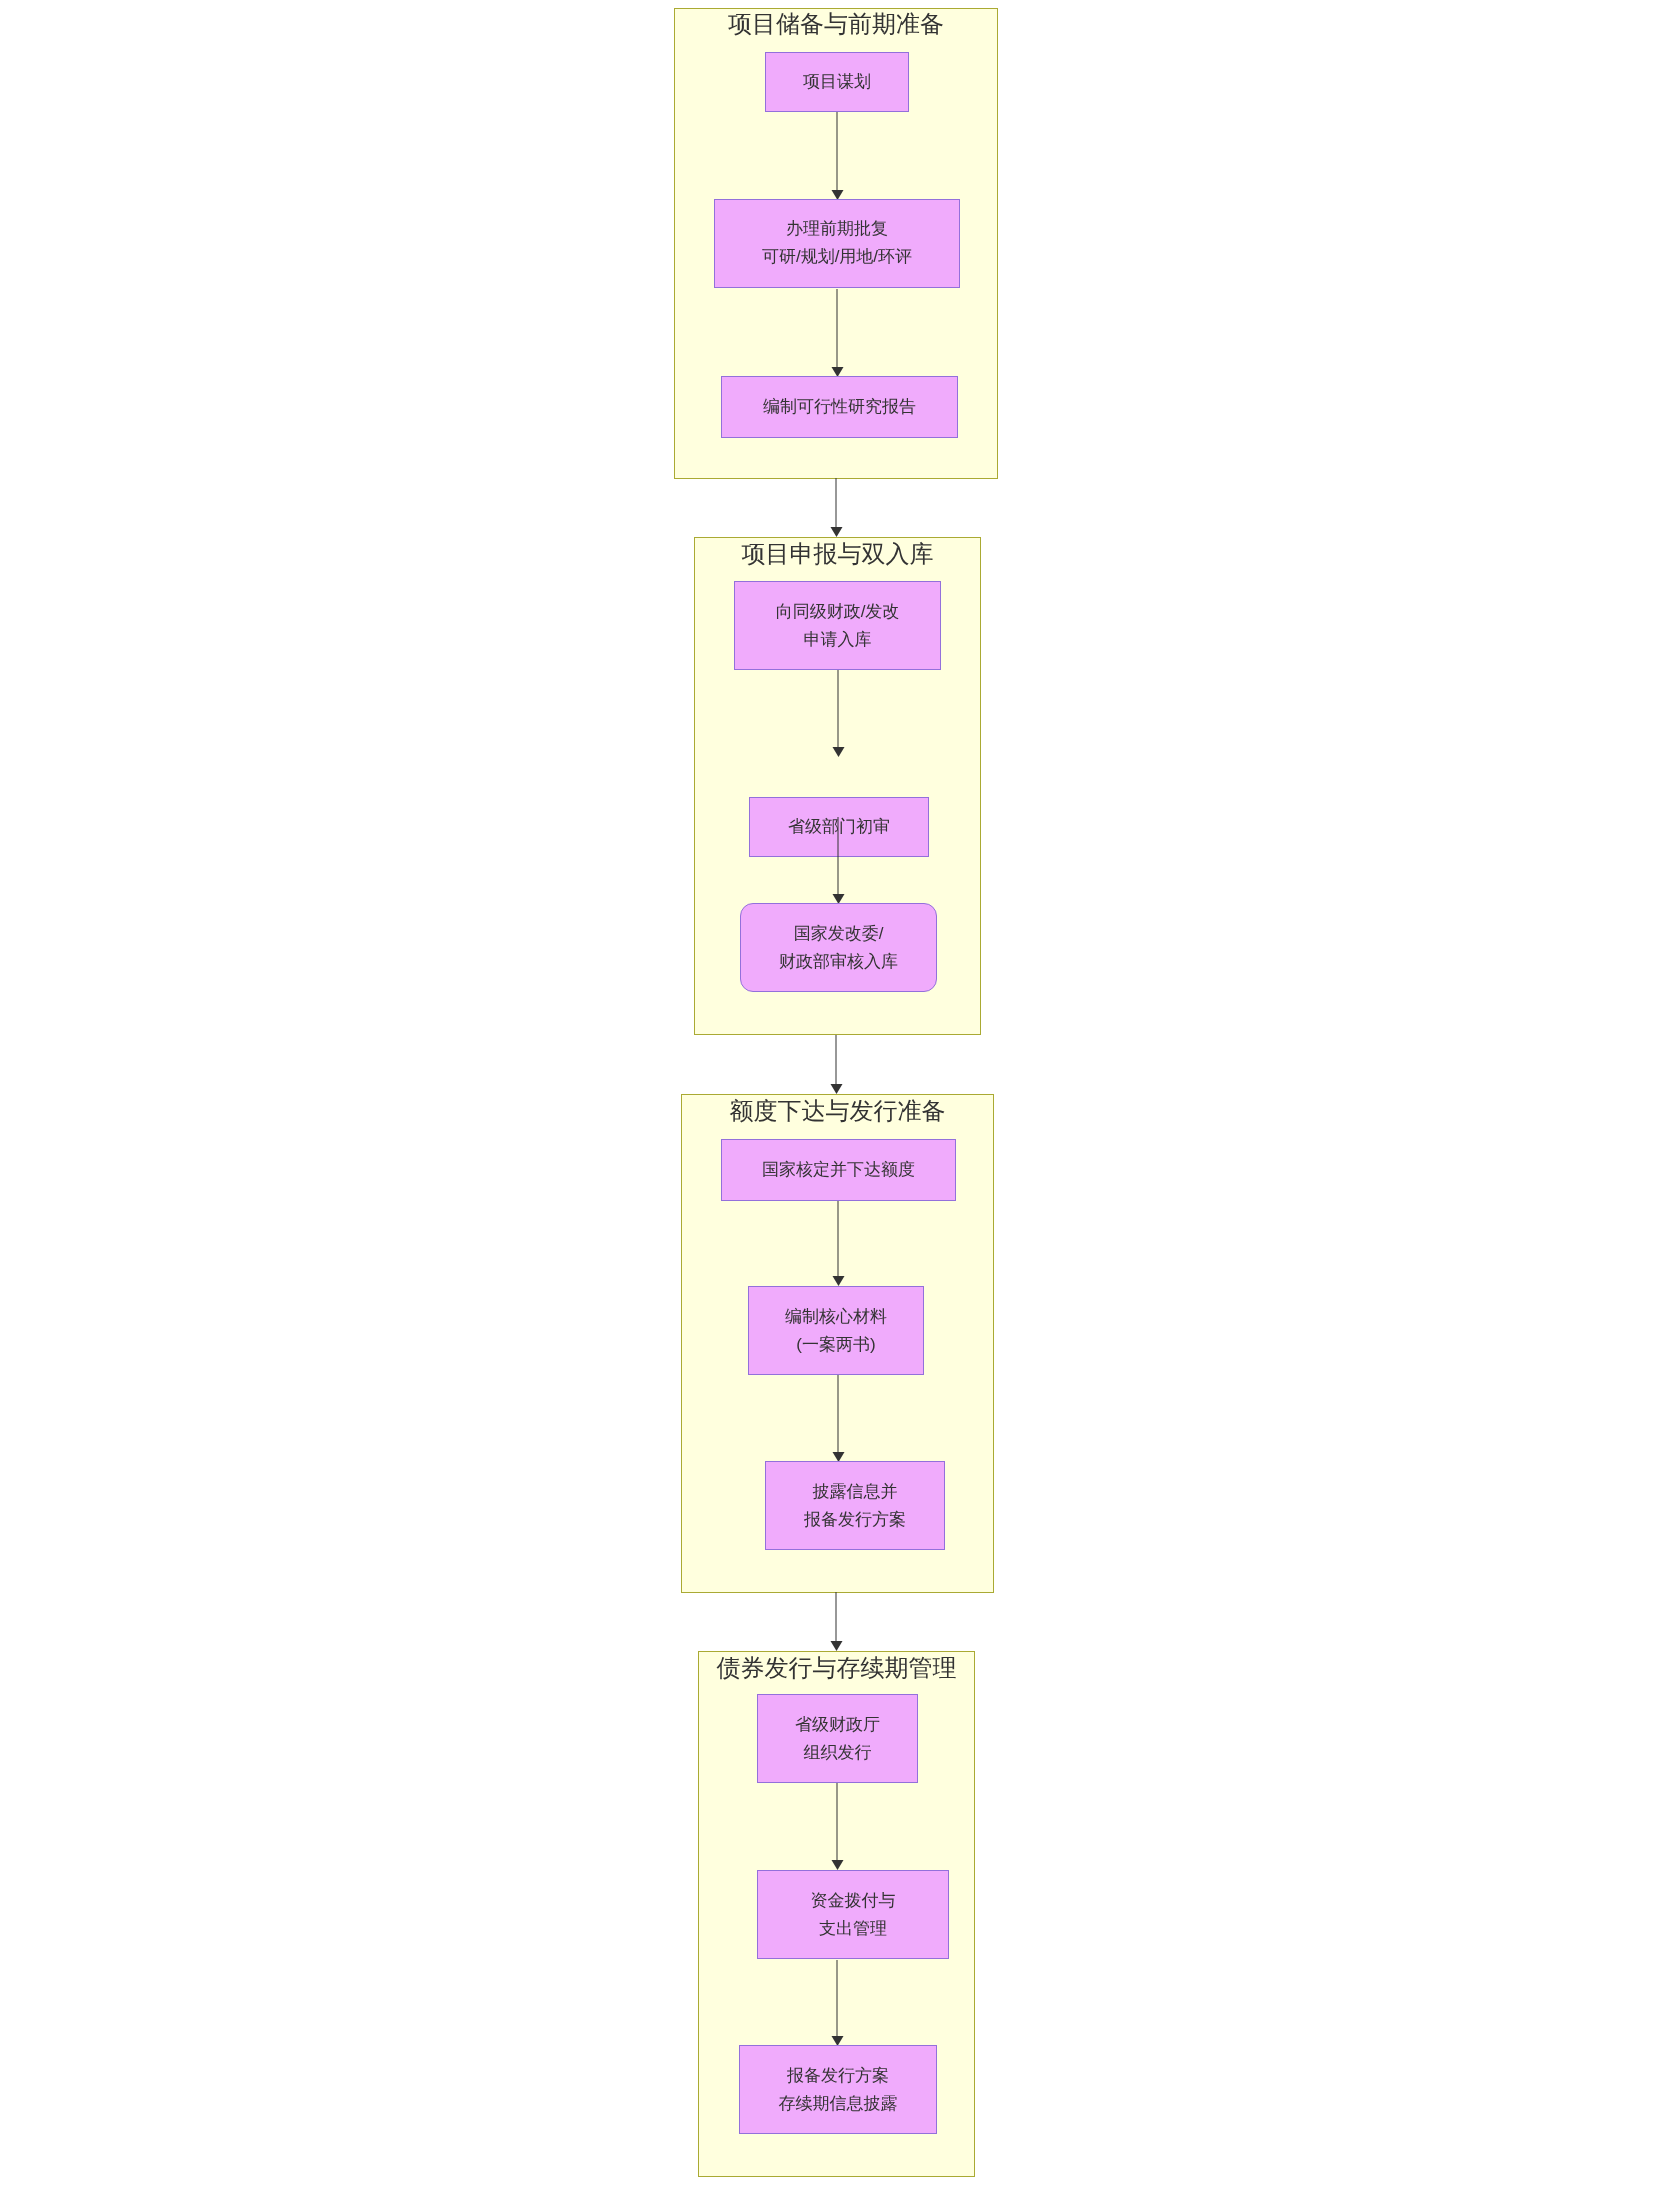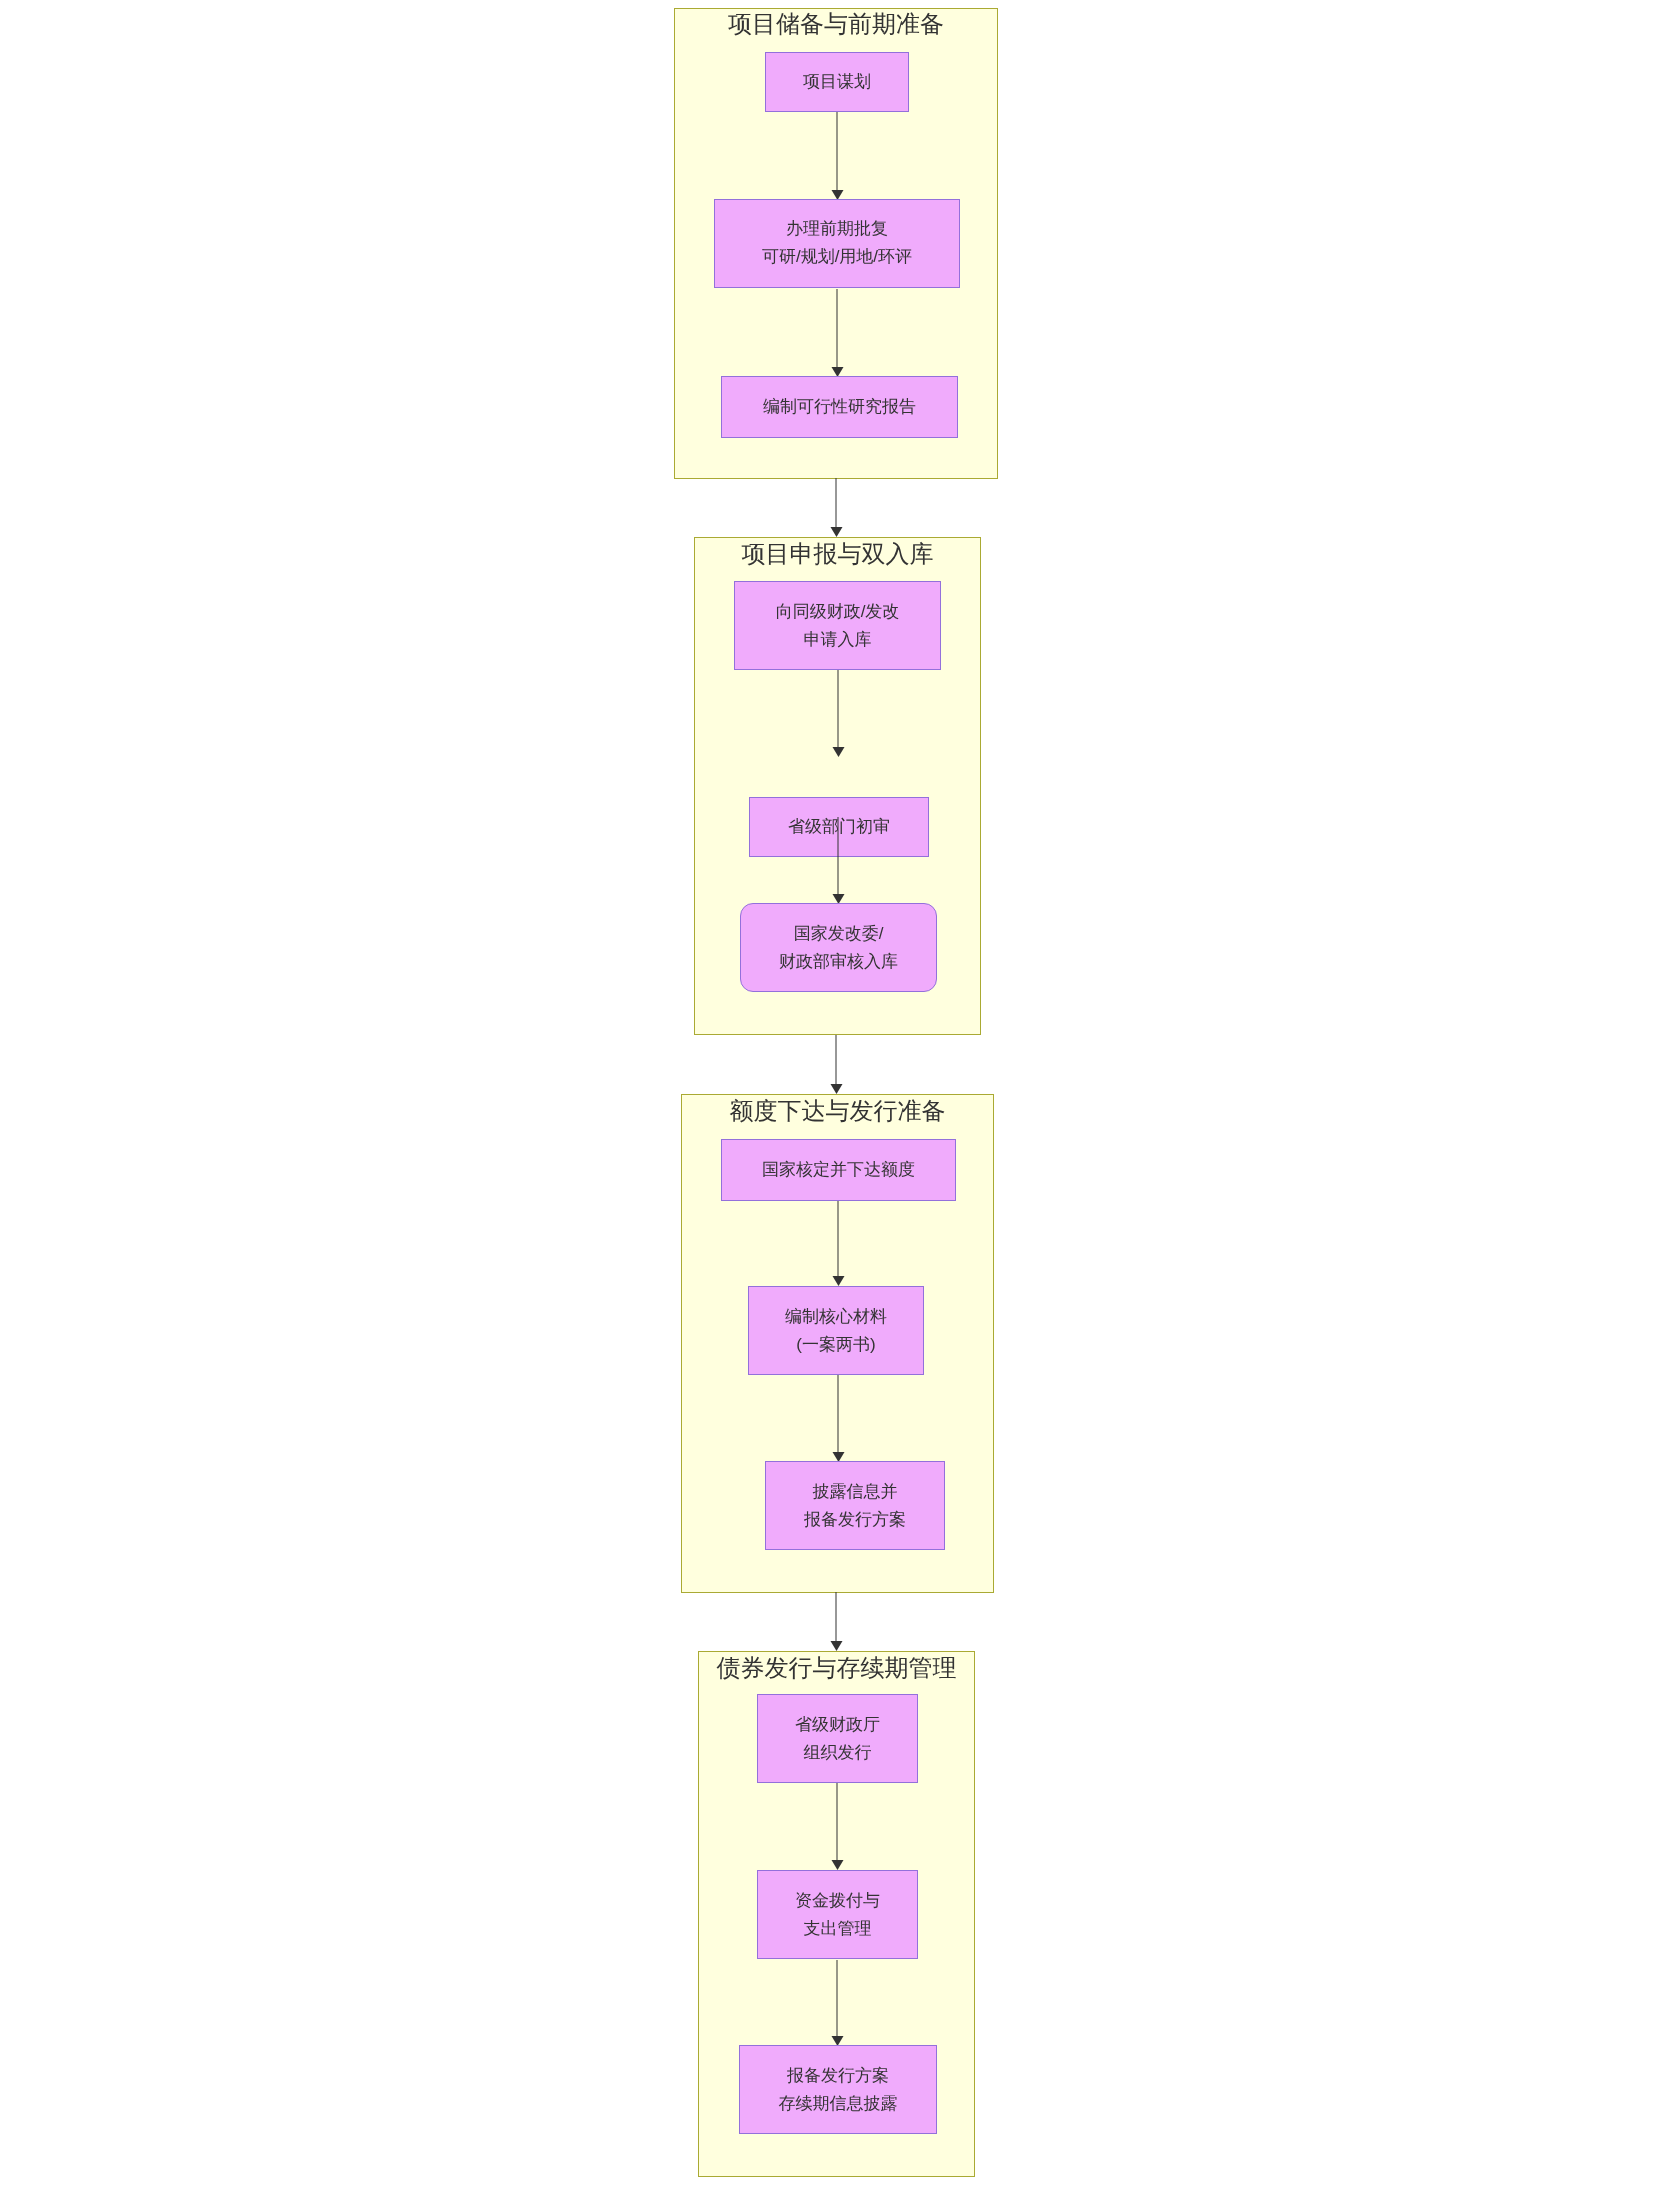--- a/index.html
+++ b/index.html
@@ -148,21 +148,21 @@
   <section class="group" style="left:698px;top:1651px;width:277px;height:526px;">
     <div class="group-title">债券发行与存续期管理</div>
     <div class="node" style="left:58px;top:42px;width:161px;height:89px;">
       <span>省级财政厅</span>
       <span>组织发行</span>
     </div>
     <div class="edge" style="left:138px;top:131px;height:87px;">
         <div class="shaft"></div>
         <div class="head"></div>
       </div>
-    <div class="node" style="left:58px;top:218px;width:161px;height:89px;">
+    <div class="node" style="left:58px;top:218px;width:192px;height:89px;">
       <span>资金拨付与</span>
       <span>支出管理</span>
     </div>
     <div class="edge" style="left:138px;top:308px;height:86px;">
         <div class="shaft"></div>
         <div class="head"></div>
       </div>
     <div class="node" style="left:40px;top:393px;width:198px;height:89px;">
       <span>报备发行方案</span>
       <span>存续期信息披露</span>

